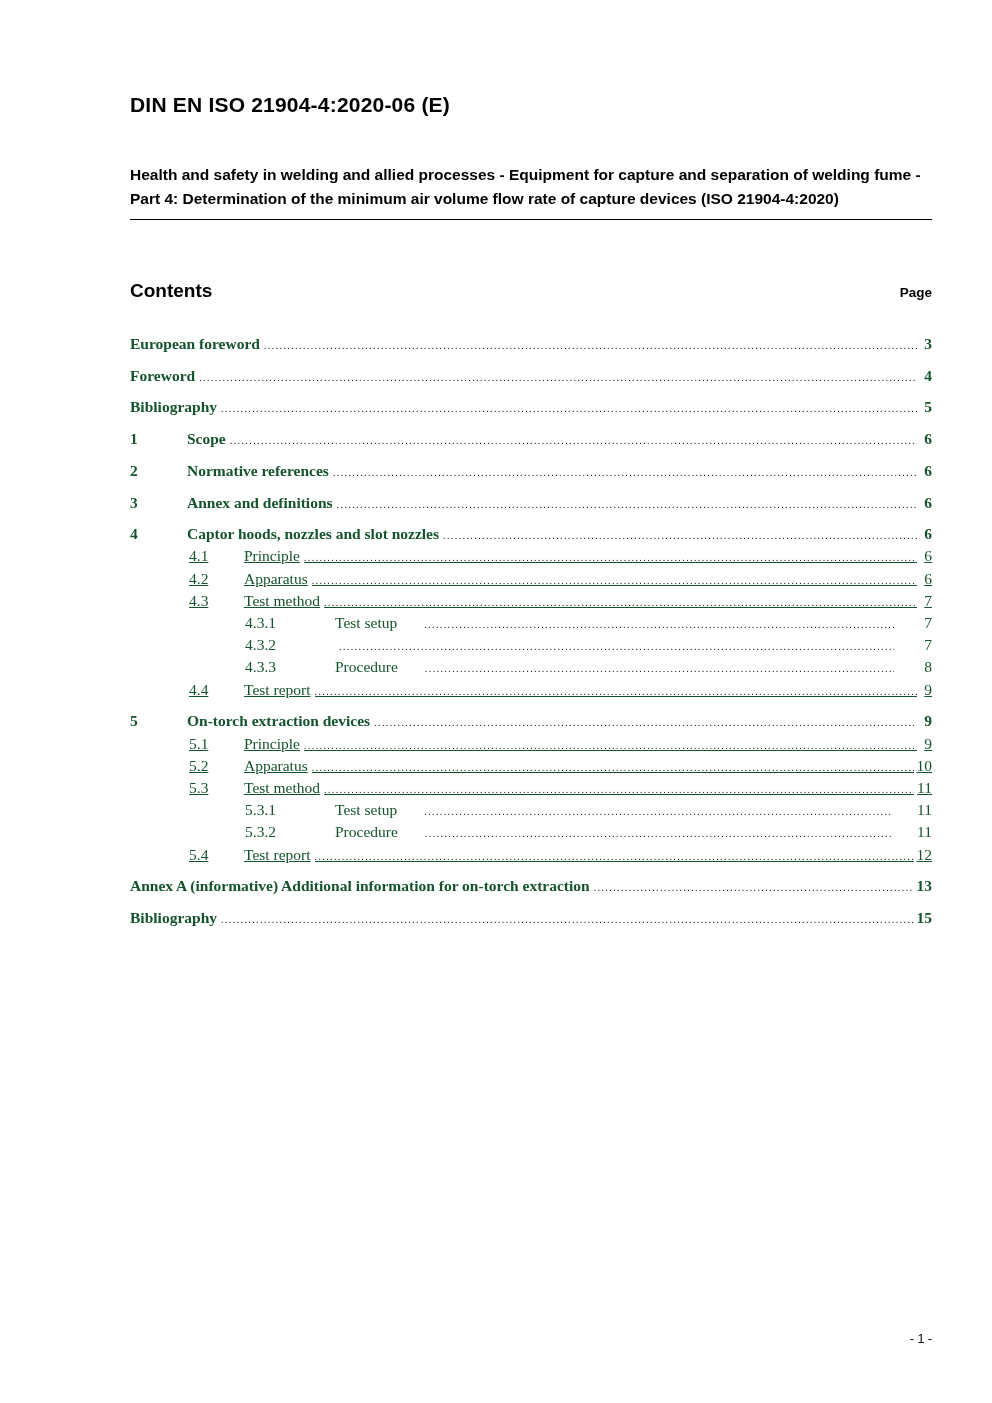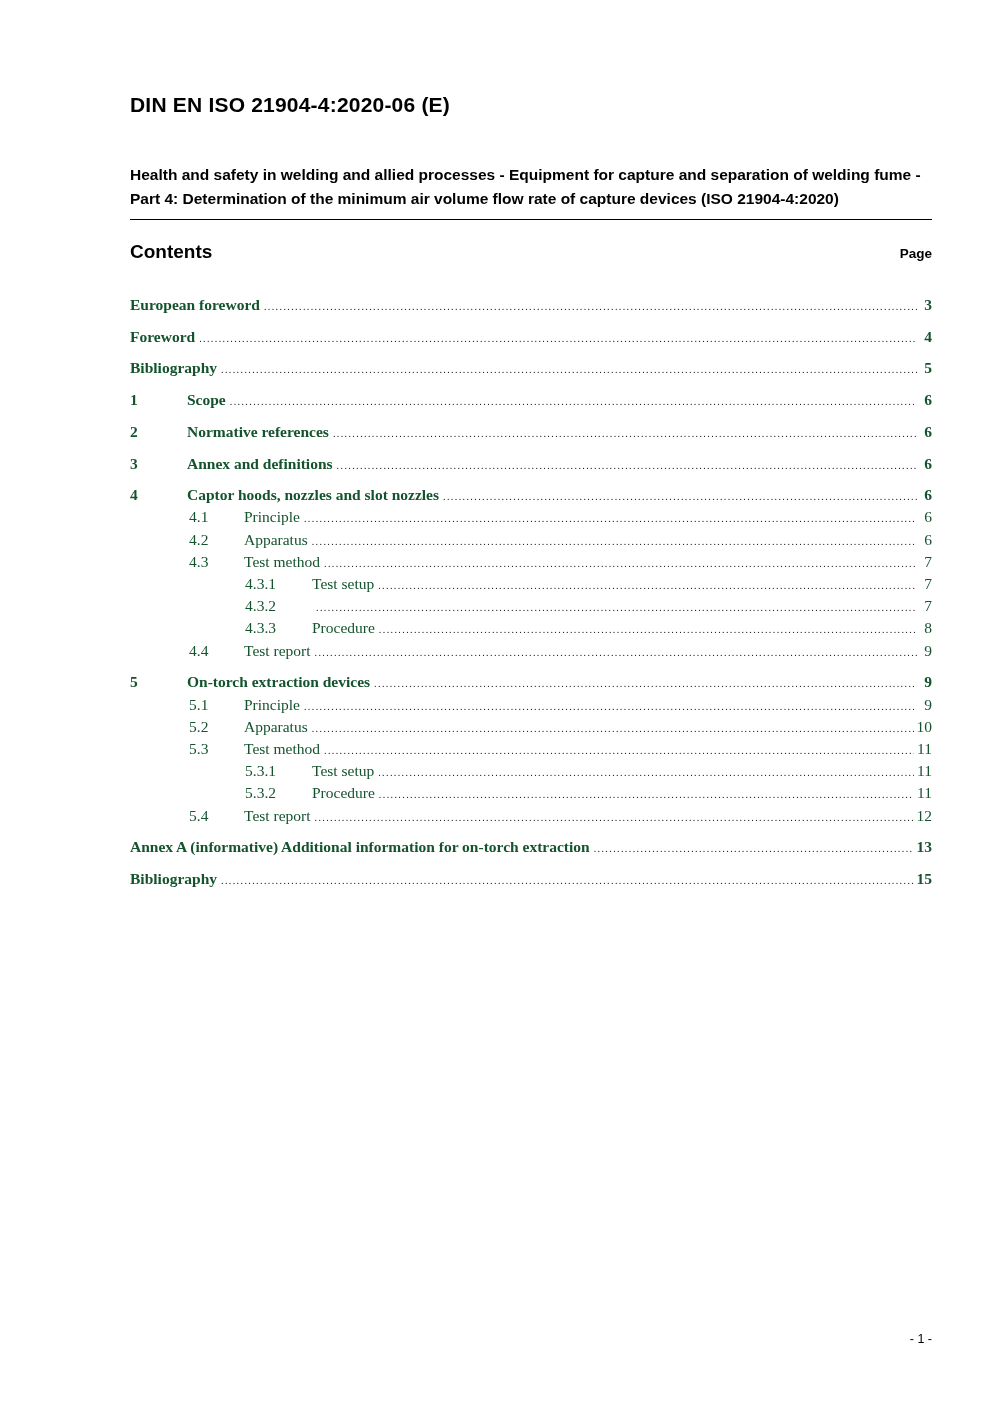--- a/index.html
+++ b/index.html
@@ -31,21 +31,21 @@
     font-size: 15.5px;
     line-height: 23.5px;
     width: 812px;
   }
   .rule {
     margin-top: 9px;
     width: 100%;
     border-bottom: 1.5px solid #000;
   }
   .contents-row {
-    margin-top: 21px;
+    margin-top: 60px;
     display: flex;
     align-items: baseline;
     justify-content: space-between;
   }
   .contents-heading {
     font-family: "Liberation Sans", sans-serif;
     font-weight: bold;
     font-size: 19px;
   }
   .page-col-label {
@@ -62,23 +62,23 @@
   .toc-row {
     display: flex;
     align-items: baseline;
     line-height: 20.2px;
     cursor: default;
   }
   .toc-row.level-0, .toc-row.level-1 { margin-top: 9.5px; }
   .toc-row.bold { font-weight: bold; }
   .toc-num { flex: 0 0 auto; }
   .level-1 .toc-num { width: 57px; }
-  .level-2 { padding-left: 59px; }
+  .level-2 { padding-left: 59px; text-decoration: underline; }
   .level-2 .toc-num { width: 55px; }
-  .level-3 { padding-left: 115px; }
+  .level-3 { padding-left: 115px; gap: 23px; }
   .level-3 .toc-num { width: 67px; }
   .toc-title { flex: 0 0 auto; white-space: nowrap; }
   .toc-dots {
     flex: 1 1 auto;
     overflow: hidden;
     white-space: nowrap;
     min-width: 12px;
     margin: 0 3px 0 4px;
   }
   .toc-dots::after {

